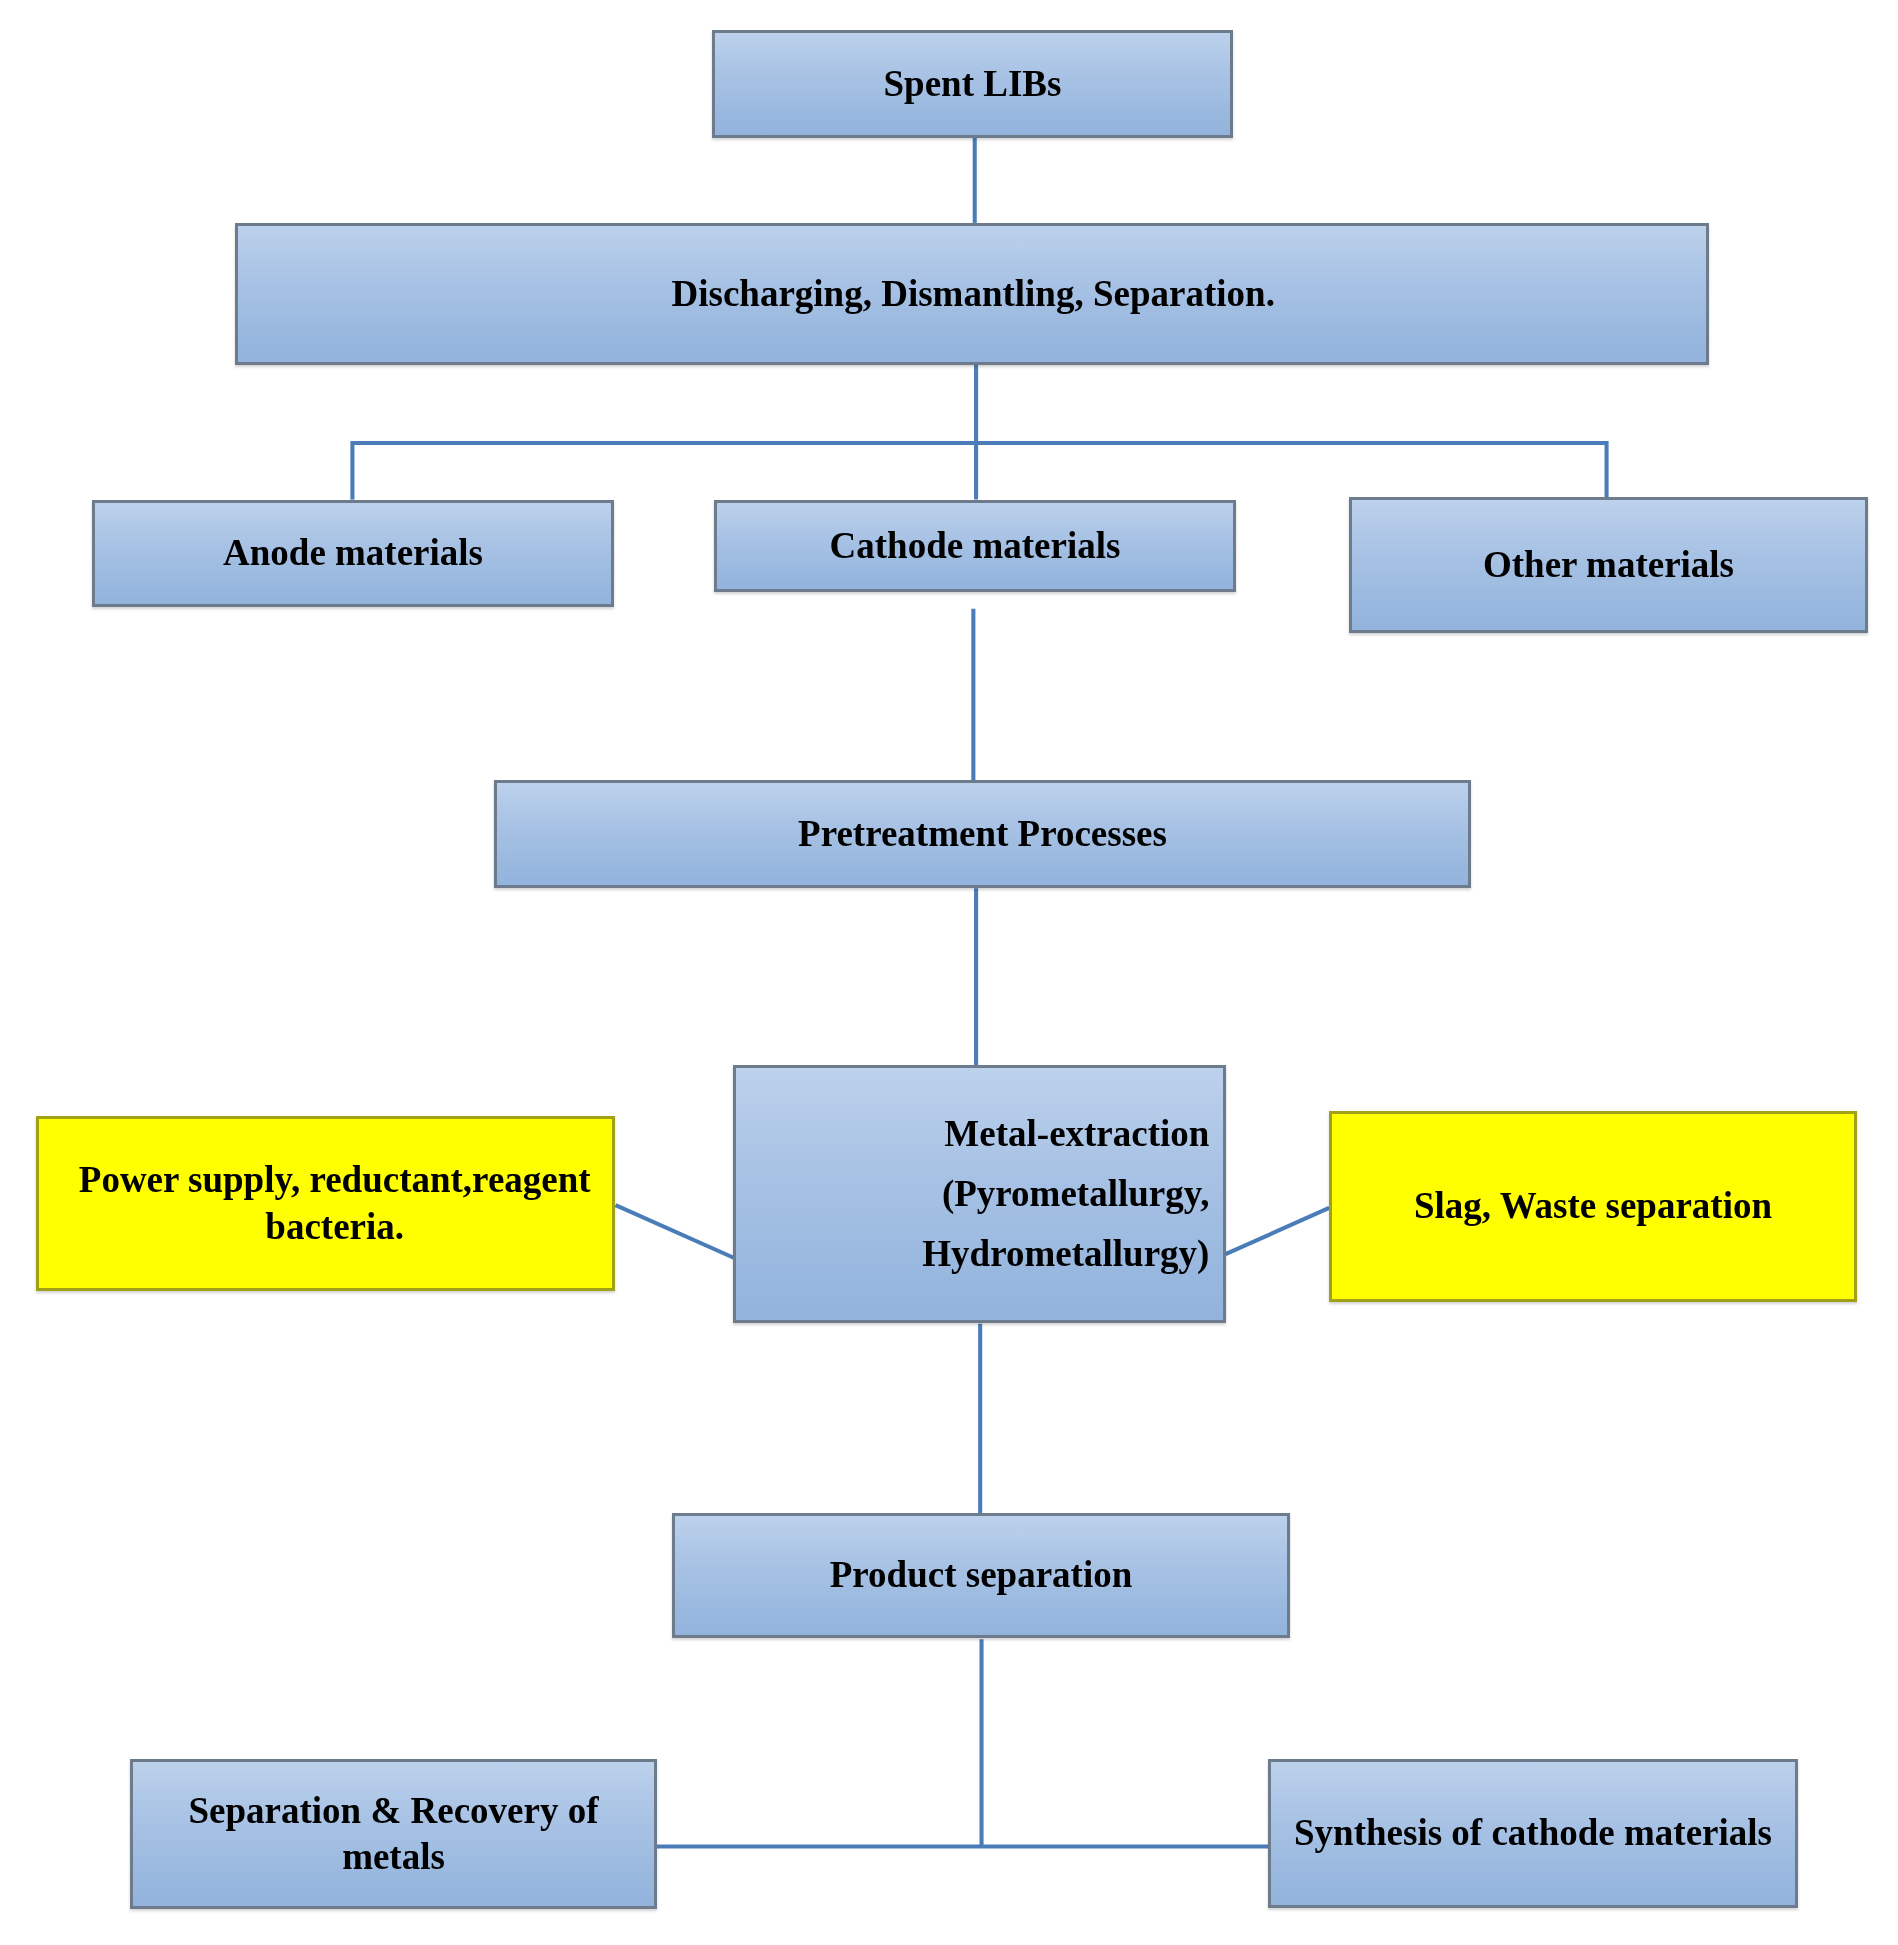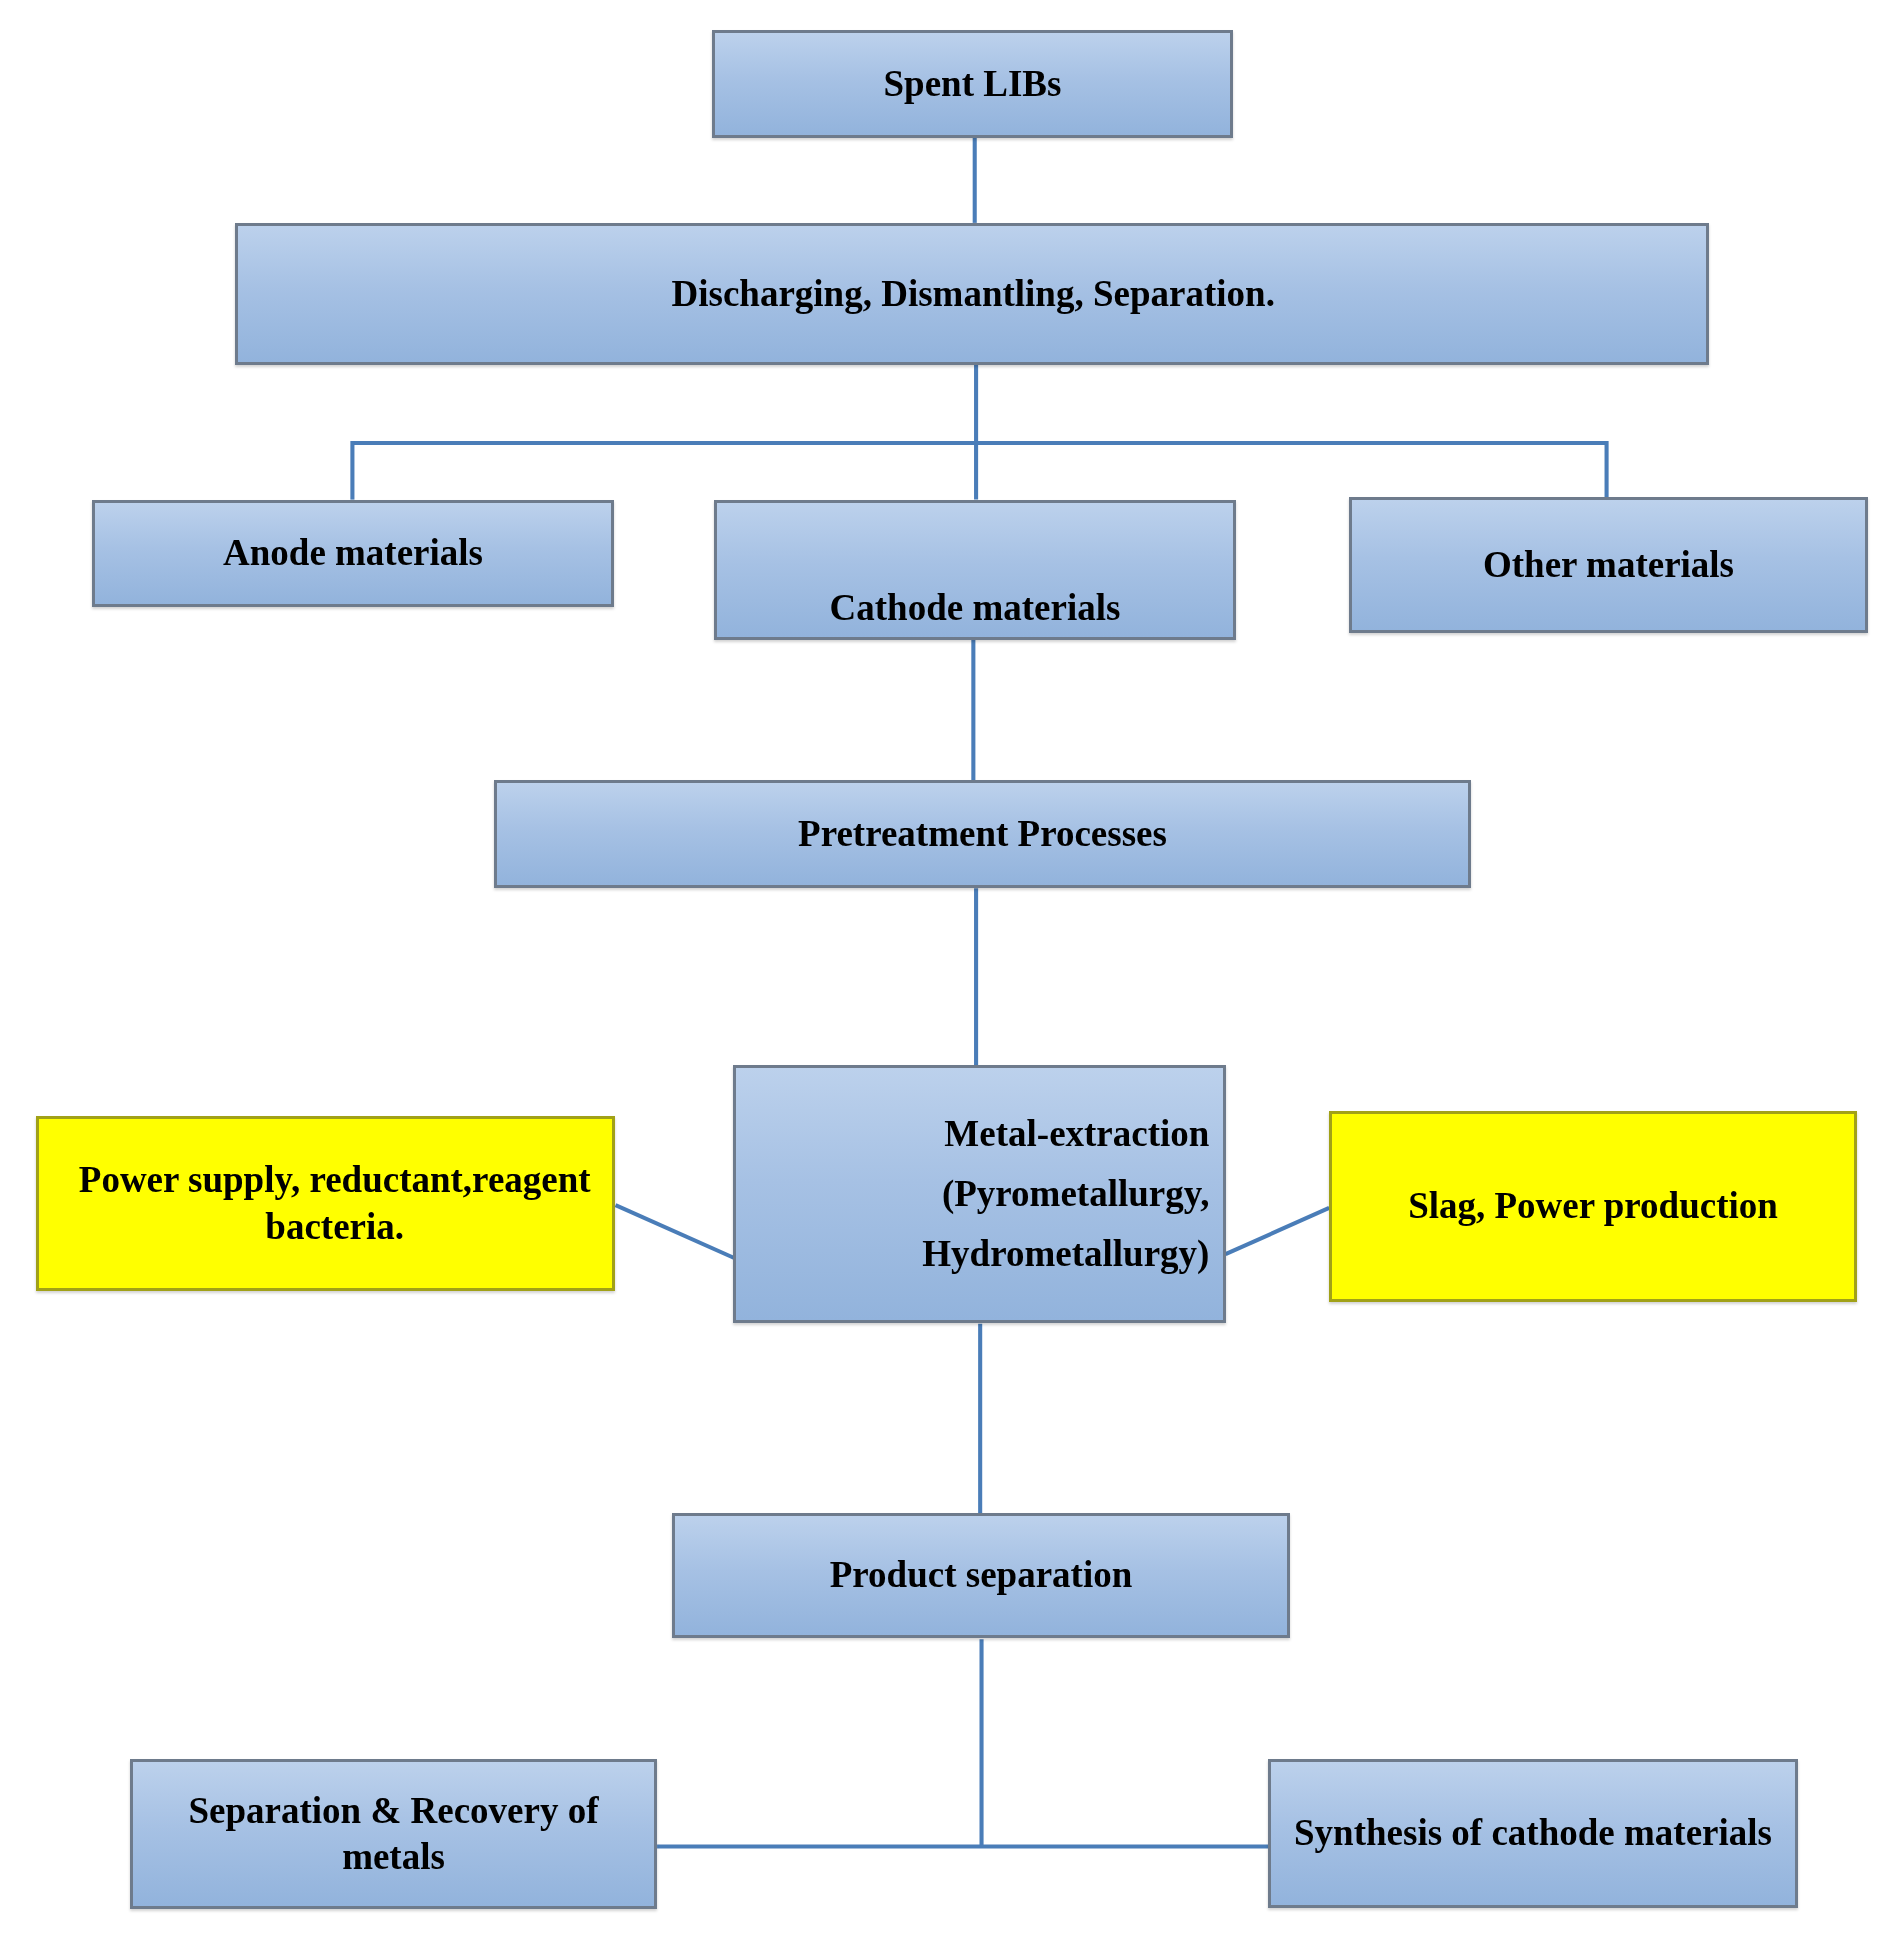--- a/index.html
+++ b/index.html
@@ -40,21 +40,21 @@
   }
   .yellow {
     background: #ffff00;
     border: 3.4px solid #a1a117;
     box-shadow: 0 2px 2.7px rgba(0,0,0,0.18);
   }
   
   .n-spent        { left: 712px; top: 30px;   width: 521px;  height: 108px; }
   .n-discharge    { left: 235px;  top: 223px;  width: 1474px; height: 142px; padding-left: 16px; }
   .n-anode        { left: 92px;  top: 500px;  width: 522px;  height: 107px; }
-  .n-cathode      { left: 714px; top: 500px;  width: 522px;  height: 140px; justify-content: flex-end; }
+  .n-cathode      { left: 714px; top: 500px;  width: 522px;  height: 92px; }
   .n-other        { left: 1349px; top: 497px;  width: 519px;  height: 136px; }
   .n-pretreat     { left: 494px;  top: 780px; width: 977px; height: 108px; }
   .n-metal        { left: 733px; top: 1065px; width: 493px;  height: 258px; line-height: 1.62; align-items: flex-end; }
   .n-power        { left: 36px;   top: 1116px; width: 579px;  height: 175px; padding-left: 32px; }
   .n-slag         { left: 1329px; top: 1111px; width: 528px;  height: 191px; }
   .n-product      { left: 672px;  top: 1513px; width: 618px;  height: 125px; }
   .n-seprecovery  { left: 130px;  top: 1759px; width: 527px;  height: 150px; }
   .n-synthesis    { left: 1268px; top: 1759px; width: 530px;  height: 149px; }
   .lbl { display: block; }
 </style>
@@ -109,21 +109,21 @@
     <span class="lbl">(Pyrometallurgy,</span>
     <span class="lbl">Hydrometallurgy)</span>
   </div>
 
   <div class="node yellow n-power">
     <span class="lbl">Power supply, reductant,reagent</span>
     <span class="lbl">bacteria.</span>
   </div>
 
   <div class="node yellow n-slag">
-    <span class="lbl">Slag, Power production</span>
+    <span class="lbl">Slag, Waste separation</span>
   </div>
 
   <div class="node blue n-product">
     <span class="lbl">Product separation</span>
   </div>
 
   <div class="node blue n-synthesis">
     <span class="lbl">Synthesis of cathode materials</span>
   </div>
 

